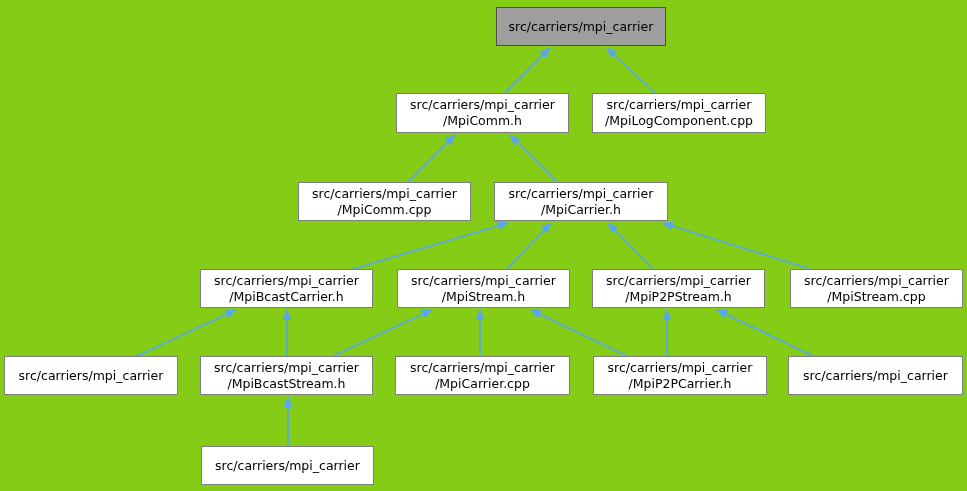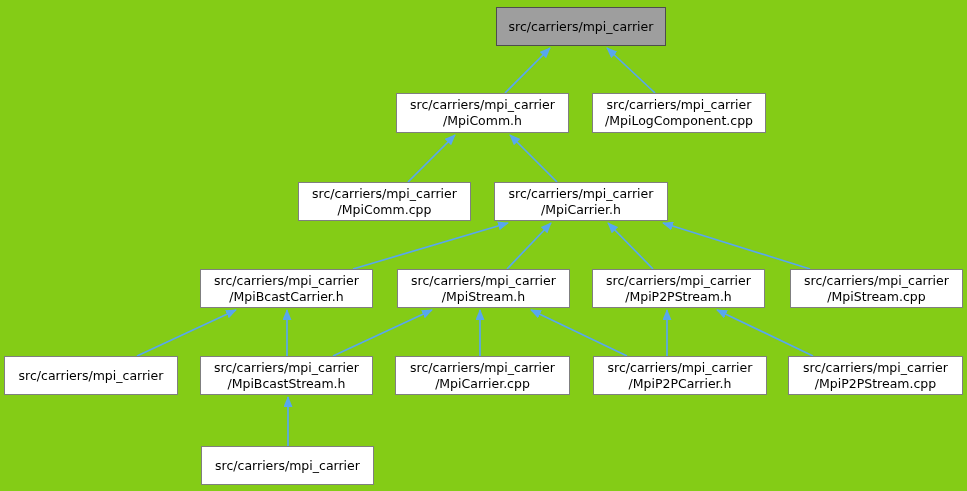--- a/index.html
+++ b/index.html
@@ -121,18 +121,17 @@
     <div class="graph-node" style="left: 395px; top: 356px; width: 175px; height: 39px; background: rgb(255, 255, 255); border-color: rgb(127, 127, 127); color: rgb(0, 0, 0);">
       <span class="l1">src/carriers/mpi_carrier</span>
       <span class="l2">/MpiCarrier.cpp</span>
     </div>
     <div class="graph-node" style="left: 593px; top: 356px; width: 174px; height: 39px; background: rgb(255, 255, 255); border-color: rgb(127, 127, 127); color: rgb(0, 0, 0);">
       <span class="l1">src/carriers/mpi_carrier</span>
       <span class="l2">/MpiP2PCarrier.h</span>
     </div>
     <div class="graph-node" style="left: 788px; top: 356px; width: 175px; height: 39px; background: rgb(255, 255, 255); border-color: rgb(127, 127, 127); color: rgb(0, 0, 0);">
       <span class="l1">src/carriers/mpi_carrier</span>
-      <span class="l2">/MpiP2PStream.cpp</span>
     </div>
     <div class="graph-node" style="left: 201px; top: 446px; width: 173px; height: 39px; background: rgb(255, 255, 255); border-color: rgb(127, 127, 127); color: rgb(0, 0, 0);">
       <span class="l1">src/carriers/mpi_carrier</span>
     </div>
   </div>
 
 </body></html>

